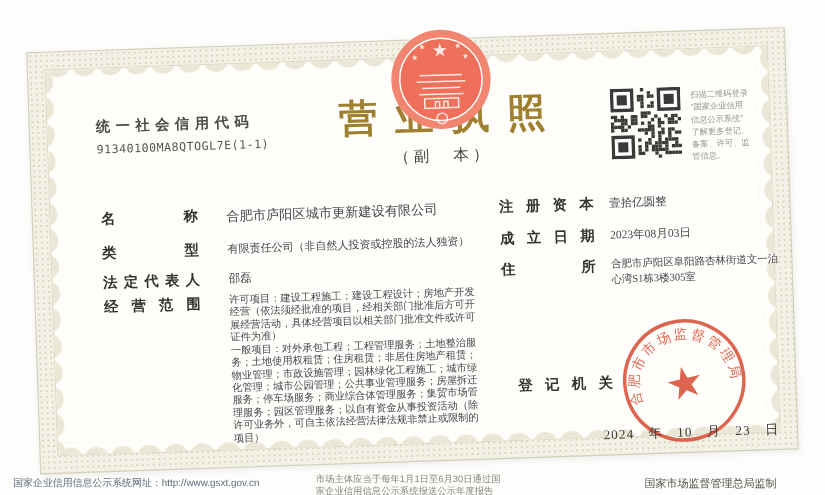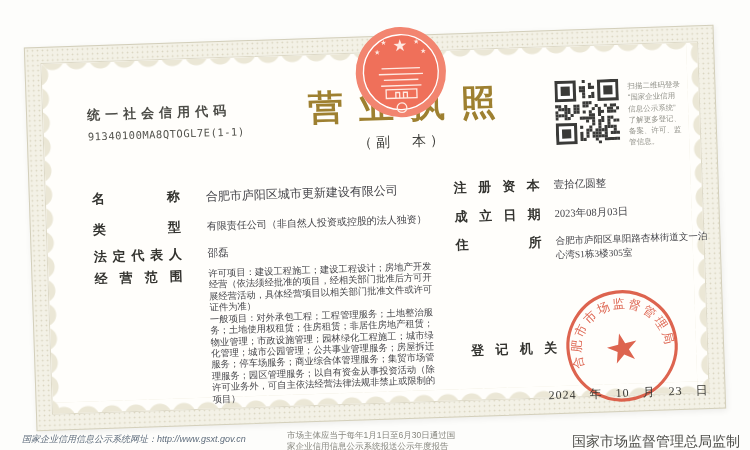--- a/index.html
+++ b/index.html
@@ -65,24 +65,24 @@
 
   
   .seal{position:absolute;left:528px;top:258px;width:118px;height:118px;z-index:4;
         transform:rotate(-12deg);opacity:0.88;}
   .issue-date{position:absolute;left:512px;top:356px;font-size:12px;color:#3a3a36;
               word-spacing:9px;letter-spacing:1px;z-index:5;}
 
   
   .footer{position:absolute;left:0;top:429px;width:750px;z-index:2;
           font-family:"Liberation Sans",sans-serif;}
-  .footer-left{position:absolute;left:22px;top:4px;font-size:9px;color:#5e6c7c;font-style:italic;}
+  .footer-left{position:absolute;left:12px;top:4px;font-size:9px;color:#5e6c7c;}
   .footer-mid{position:absolute;left:287px;top:1px;width:185px;font-size:8.5px;line-height:1.35;
               color:#86867e;white-space:pre-line;}
-  .footer-right{position:absolute;left:572px;top:4px;font-size:14px;color:#4f4f4b;}
+  .footer-right{position:absolute;left:586px;top:4px;font-size:10px;color:#4f4f4b;}
 </style>
 </head>
 <body>
 
 <div class="photo">
 
   <div class="cert">
     <div class="cert-inner">
       <div class="sc sc-t"></div>
       <div class="sc sc-b"></div>

